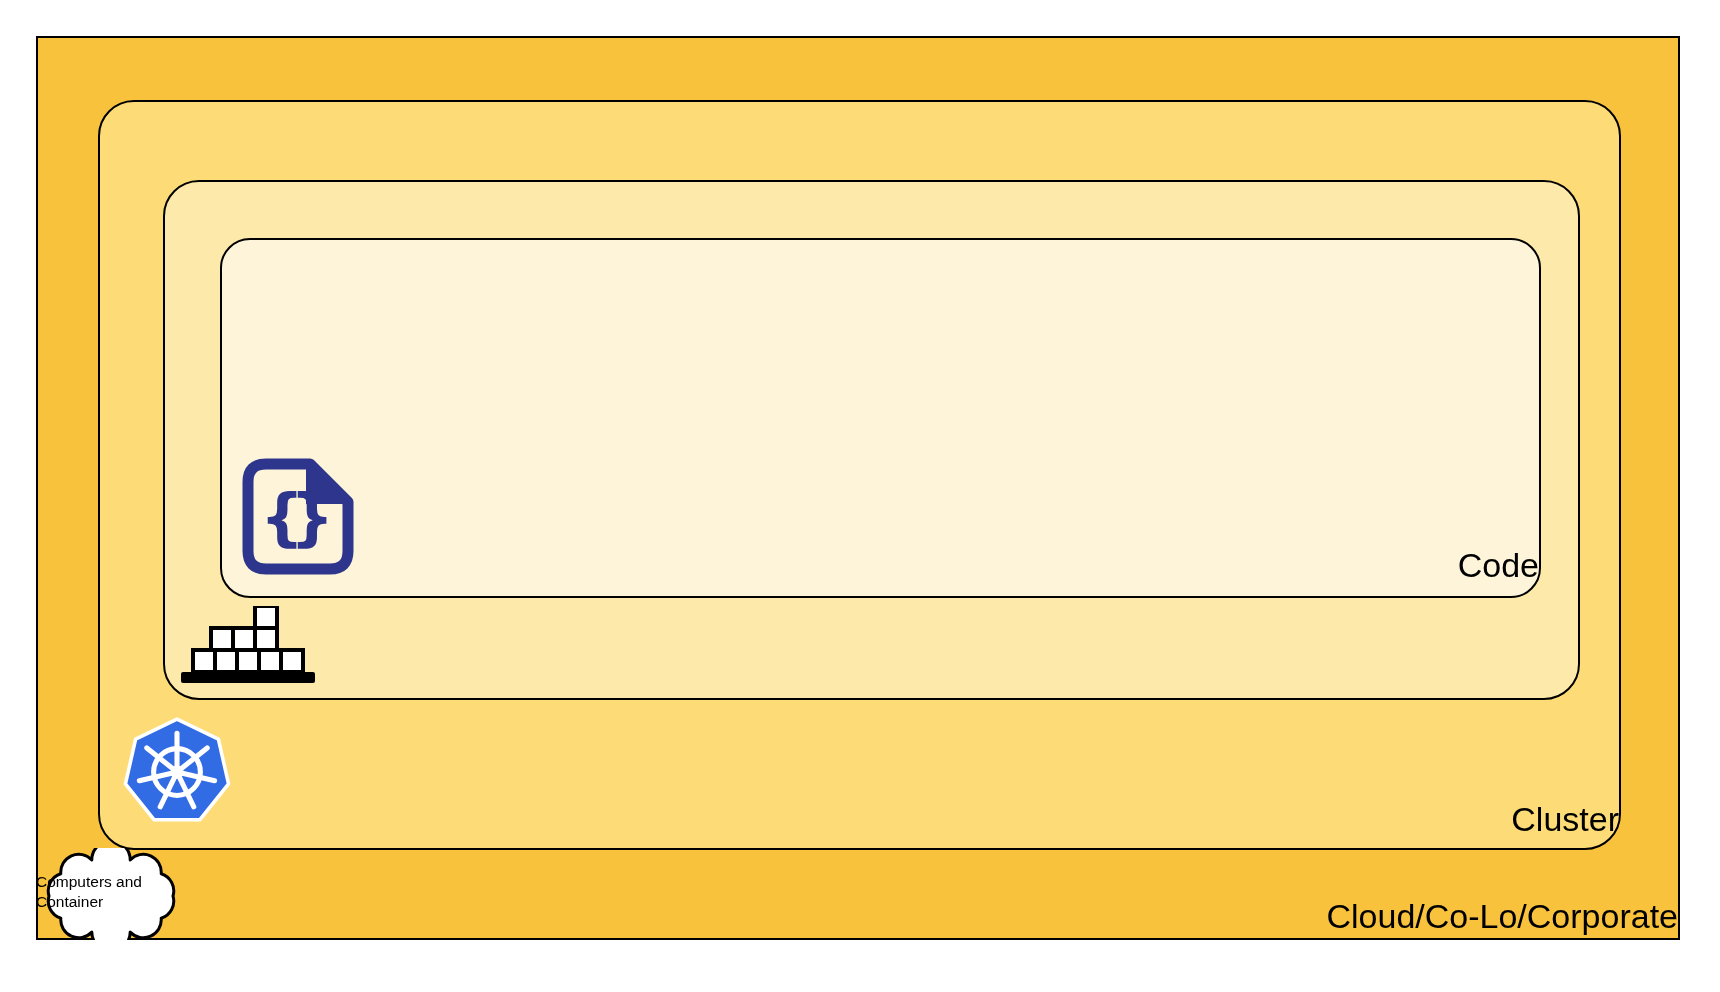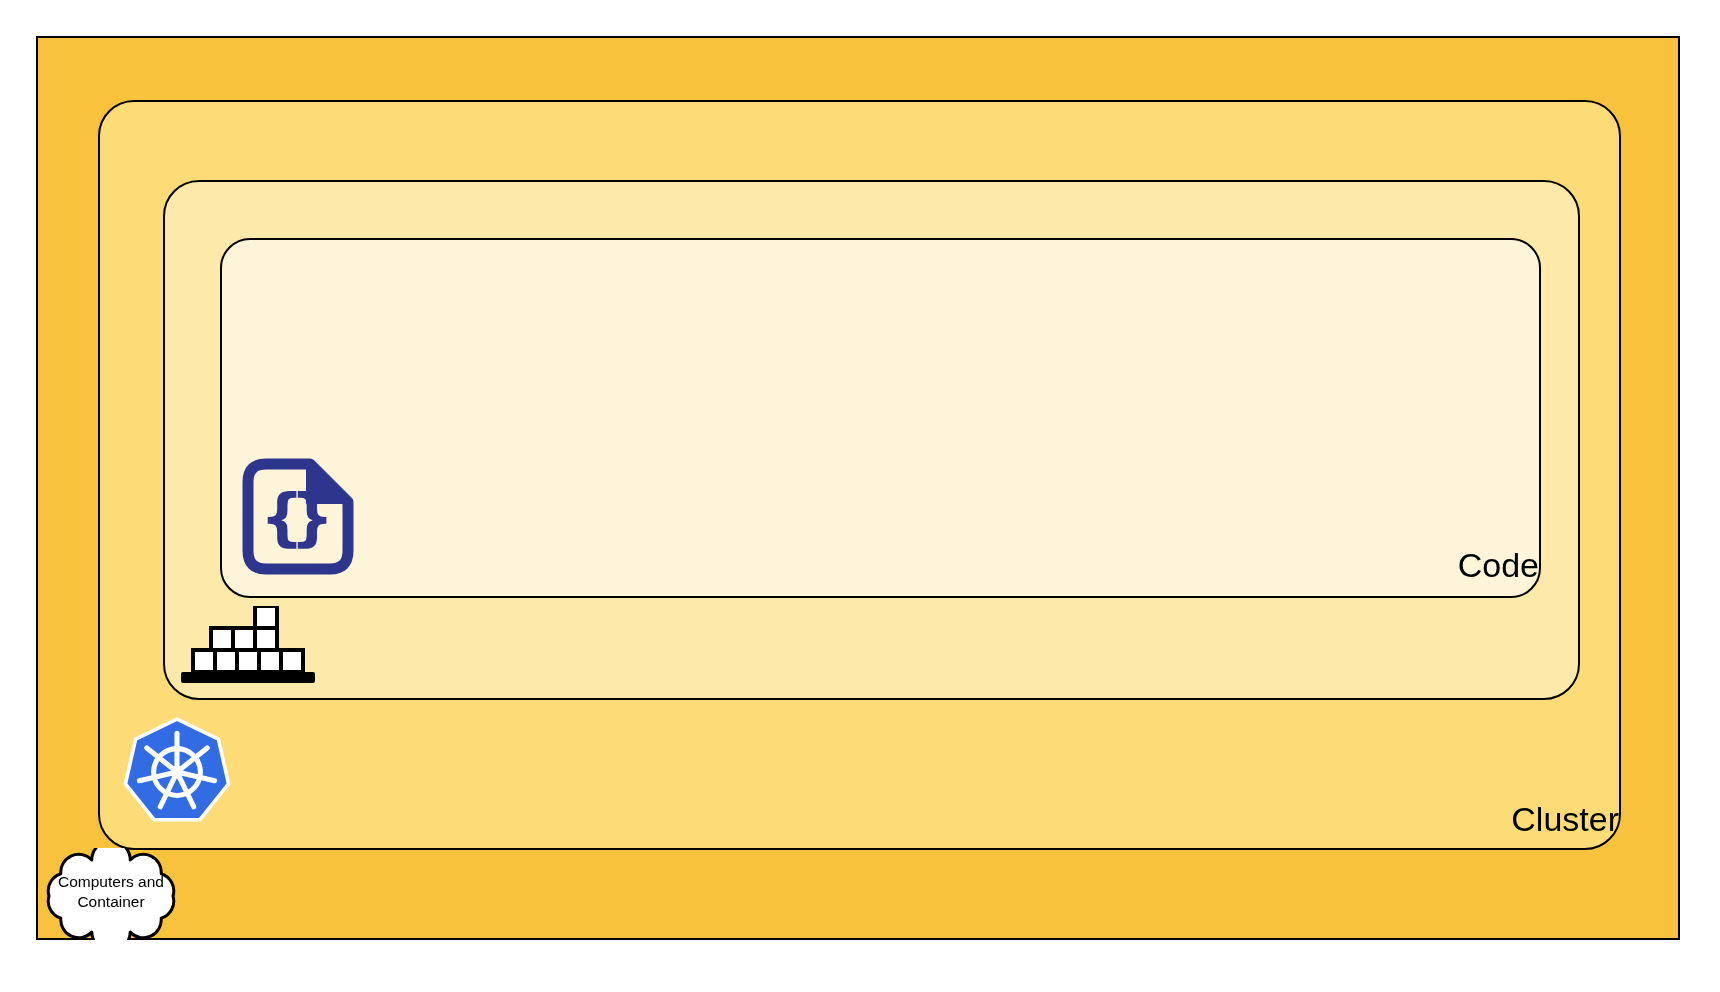--- a/index.html
+++ b/index.html
@@ -63,21 +63,20 @@
   .cloud-callout {
     position: absolute;
     left: 36px; top: 848px;
     width: 150px; height: 92px;
     z-index: 5;
   }
   .cloud-callout svg { position: absolute; left: 0; top: 0; }
   .cloud-text {
     position: absolute;
     left: 0; right: 0; top: 24px;
-    text-align: center;
     font-size: 15.5px;
     line-height: 1.3;
     color: #000000;
   }
 </style>
 </head>
 <body>
 
 <div class="page">
 
@@ -125,20 +124,21 @@
           <line x1="60" y1="60" x2="43.5" y2="94.2"></line>
           <line x1="60" y1="60" x2="23" y2="68.5"></line>
           <line x1="60" y1="60" x2="30.3" y2="36.3"></line>
         </g>
         <circle cx="60" cy="60" r="6.5" style="fill:var(--icon-white);"></circle>
       </svg>
       <div class="layer-label label-cluster">Cluster</div>
     </div>
 
     <div class="layer-label label-datacenter">
+      <div>Cloud/Co-Lo/Corporate</div>
     </div>
   </div>
 
   <div class="cloud-callout">
     <svg width="150" height="92" viewBox="0 0 150 92" aria-hidden="true">
       <path d="M 13,48
                A 18,18 0 0 1 24.8,25.7
                A 18,18 0 0 1 55.8,11.9
                A 18,18 0 0 1 94.2,11.9
                A 18,18 0 0 1 125.2,25.7

